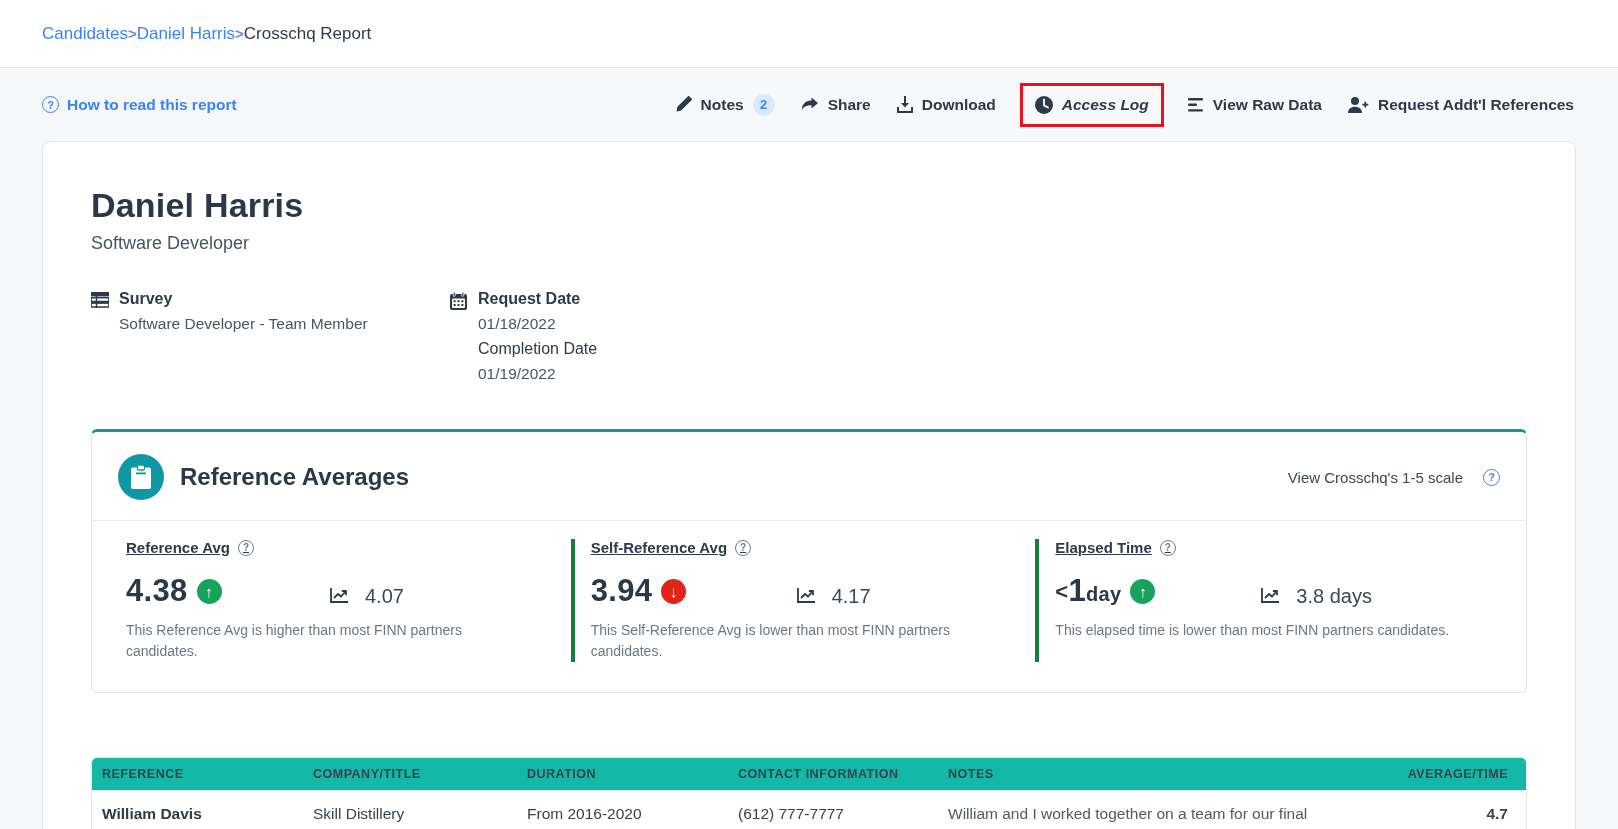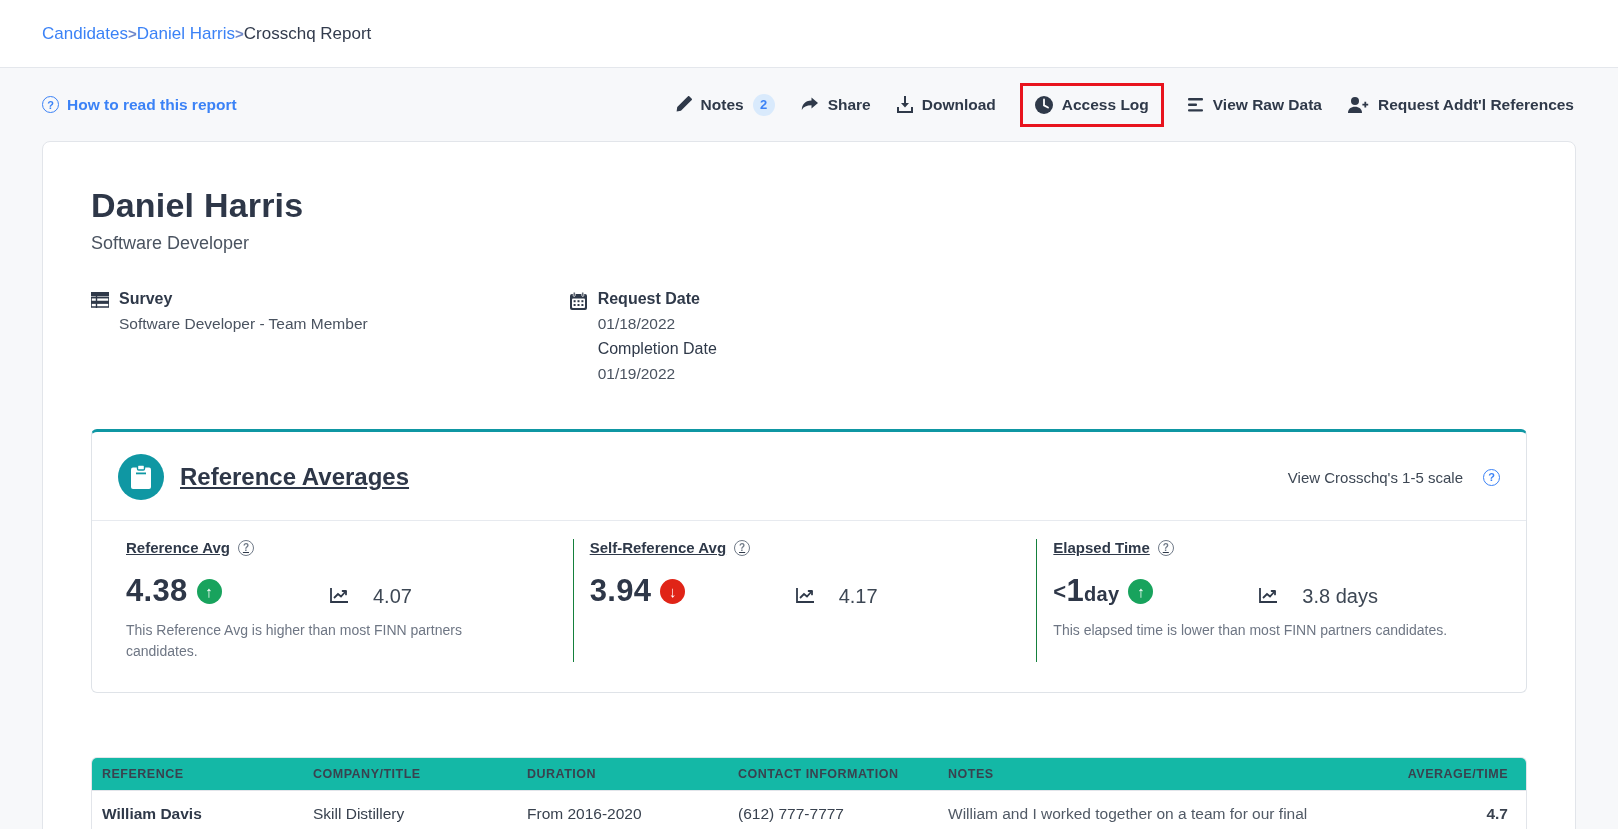--- a/index.html
+++ b/index.html
@@ -17,62 +17,62 @@
   
   .toolbar { height:73px; display:flex; align-items:center; padding:0 44px 0 42px; }
   .howto { display:flex; align-items:center; gap:8px; color:#3b82f6; font-weight:700; font-size:15.5px; cursor:pointer; }
   .qcircle { width:17px; height:17px; border:1.6px solid currentColor; border-radius:50%;
     display:inline-flex; align-items:center; justify-content:center; font-size:11px; font-weight:700; flex:0 0 auto; }
   .actions { margin-left:auto; display:flex; align-items:center; gap:26px; }
   .action { display:flex; align-items:center; gap:9px; font-weight:700; font-size:15.5px; color:#2f3949; cursor:pointer; white-space:nowrap; }
   .action svg { display:block; }
   .badge { background:#d9eafc; color:#3b82f6; font-size:13px; font-weight:700;
     min-width:22px; height:22px; border-radius:50%; display:inline-flex; align-items:center; justify-content:center; }
-  .highlight-box { border:3px solid #e8131d; padding:10px 12px; margin:-10px -2px; }
+  .highlight-box { border:3px solid #e8131d; padding:10px 12px; margin:-10px -2px;font-style:italic; }
 
   
   .main-card { margin:0 42px; background:#ffffff; border:1px solid #e2e5ea;
     border-radius:8px 8px 0 0; min-height:760px; padding:44px 48px 40px 48px; }
   .cand-name { font-size:34px; font-weight:800; letter-spacing:.2px; color:#2e3748; }
   .cand-role { font-size:18px; color:#4a5360; margin-top:8px; }
 
-  .info-grid { display:grid; grid-template-columns:1fr 1fr 1fr; margin-top:36px; }
+  .info-grid { display:grid; grid-template-columns:1fr 1fr 1fr 1fr; margin-top:36px; }
   .info-item { display:flex; gap:10px; }
   .info-icon { width:18px; padding-top:2px; color:#2f3949; flex:0 0 auto; }
   .info-label { font-weight:700; font-size:16px; color:#2f3949; }
   .info-value { font-size:15.5px; color:#4a5360; margin-top:7px; }
   .info-label2 { font-weight:400; font-size:16px; color:#2f3949; margin-top:7px; }
 
   
   .ra-card { margin-top:46px; border:1px solid #dfe3e8; border-top:3px solid #0f97a3;
     border-radius:6px; padding:22px 26px 30px 26px; }
   .ra-head { display:flex; align-items:center; }
   .ra-iconwrap { width:46px; height:46px; border-radius:50%; background:#0f97a3;
     display:flex; align-items:center; justify-content:center; color:#fff; }
-  .ra-title { font-size:24px; font-weight:800; color:#2e3748; margin-left:16px;text-decoration:underline; }
+  .ra-title { font-size:24px; font-weight:800; color:#2e3748; margin-left:16px; }
   .ra-scale { margin-left:auto; display:flex; align-items:center; gap:20px;
     font-size:15px; color:#3d4754; cursor:pointer; }
   .ra-scale .qcircle { color:#3b82f6; }
   .ra-divider { height:1px; background:#e7eaef; margin:20px -26px 0 -26px; }
 
   .metrics { display:flex; margin-top:18px; }
   .metric { flex:1; padding:0 6px 0 8px; position:relative; }
-  .metric + .metric { border-left:1px solid #15803d; padding-left:16px; }
+  .metric + .metric { border-left:4px solid #15803d; padding-left:16px; }
   .metric-label { display:flex; align-items:center; gap:8px; font-size:15px; font-weight:700; color:#2f3949;text-decoration:underline; }
   .metric-label .qcircle { color:#707a88; width:16px; height:16px; font-size:10px; }
   .metric-top { display:flex; align-items:center; margin-top:16px; height:38px; }
   .metric-value { font-size:31px; font-weight:800; color:#2e3748; letter-spacing:.3px; }
   .metric-value .lt { font-size:22px; vertical-align:2px; }
   .metric-value .unit { font-size:20px; }
   .trend { width:25px; height:25px; border-radius:50%; margin-left:9px;
     display:inline-flex; align-items:center; justify-content:center;
     color:#fff; font-size:15px; font-weight:700; }
   .trend.up { background:#18a35d; }
   .trend.down { background:#e02417; }
-  .benchmark { position:absolute; left:212px; top:46px; display:flex; align-items:center; gap:24px;
+  .benchmark { position:absolute; left:212px; top:46px; display:flex; align-items:center; gap:16px;
     font-size:20px; color:#3d4754; }
   .metric + .metric .benchmark { left:222px; }
   .benchmark svg { color:#2f3949; }
   .metric-caption { margin-top:10px; font-size:14px; line-height:1.5; color:#6e7684; max-width:400px; }
   .metric.wide .metric-caption { max-width:440px; }
 
   
   .ref-table-wrap { margin-top:64px; border:1px solid #e2e5ea; border-bottom:none; border-radius:6px 6px 0 0; overflow:hidden; }
   table { width:100%; border-collapse:collapse; table-layout:fixed; }
   col.c-ref{width:211px} col.c-comp{width:214px} col.c-dur{width:211px}
@@ -278,20 +278,21 @@
         <div class="benchmark">
           <span>
             <svg width="19" height="16" viewBox="0 0 19 16" fill="none" stroke="#2f3949" stroke-width="1.8">
                 <path d="M1 1v14h17"></path>
                 <path d="M4 11l4-4 3 2.5L16 4"></path>
                 <path d="M16 4h-3.4M16 4v3.4" stroke-linecap="round"></path>
               </svg>
           </span>
           <span>4.17</span>
         </div>
+        <div class="metric-caption">This Self-Reference Avg is lower than most FINN partners candidates.</div>
       </div>
 
       <div class="metric wide">
         <div class="metric-label">
           <span>Elapsed Time</span>
           <span class="qcircle">?</span>
         </div>
         <div class="metric-top">
           <span class="metric-value"><span class="lt">&lt;</span><span>1</span><span class="unit">day</span></span>
           <span class="trend up">↑</span>

